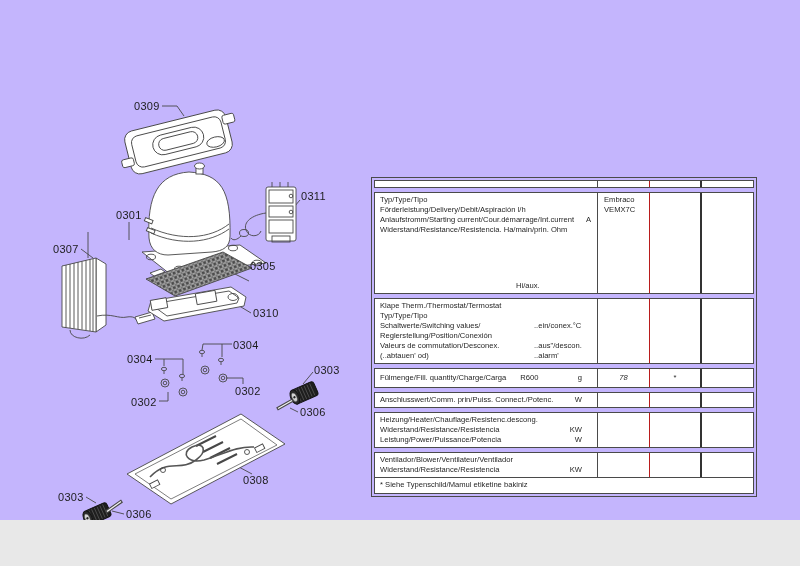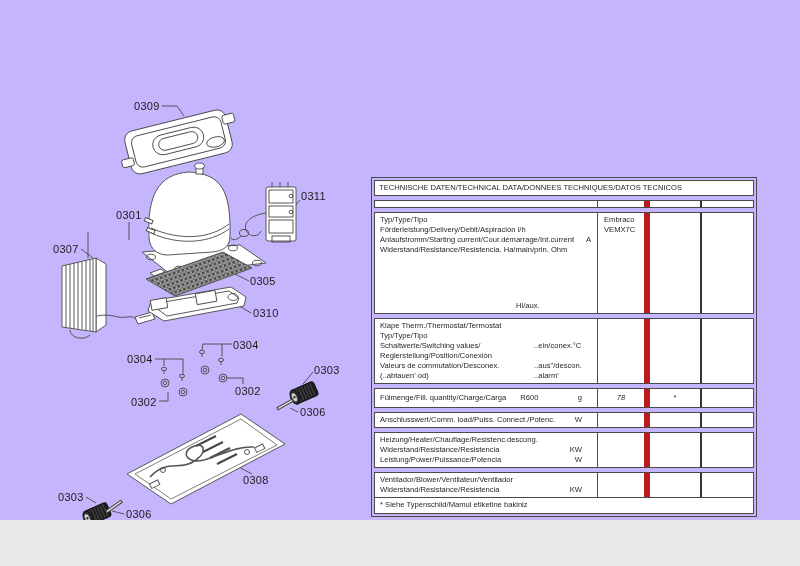--- a/index.html
+++ b/index.html
@@ -11,21 +11,21 @@
   
   .tdata{position:absolute;left:371px;top:177px;width:386px;box-sizing:border-box;
          border:1px solid #4a4a4a;padding:2px;font-size:7.6px;line-height:10px;color:#262626;}
   .grp{display:flex;border:1px solid #4a4a4a;margin-top:4px;background:#fff;}
   .grp:first-child{margin-top:0;}
   .grp > div{box-sizing:border-box;}
   .hdr-cell{flex:1;padding:2px 4px;height:14px;white-space:nowrap;overflow:hidden;}
   .thin > div{height:6px;}
   .desc{width:223px;border-right:1px solid #4a4a4a;padding:2px 5px;}
   .desc.pad-lg{padding-top:4px;padding-bottom:4px;}
-  .v1{width:52px;border-right:6px solid #b91c1c;padding:2px 0 0 6px;}
+  .v1{width:52px;border-right:1px solid #b91c1c;padding:2px 0 0 6px;}
   .v1.center{text-align:center;padding:4px 0 0 0;font-style:italic;}
   .v2{width:52px;border-right:2px solid #333;text-align:center;padding-top:4px;}
   .v3{flex:1;}
   .ln{display:flex;white-space:pre;}
   .rt{margin-left:auto;width:58px;}
   .ue{margin-left:auto;padding-right:1px;}
   .u{margin-left:auto;padding-right:10px;}
   .ind{padding-left:136px;margin-top:46px;}
   .gap{display:inline-block;width:14px;}
   .foot{margin-top:-1px;}
@@ -220,37 +220,34 @@
     <g>
       <line x1="106" y1="512" x2="122" y2="501" stroke="#474747" stroke-width="3.4"></line>
       <line x1="107" y1="511.5" x2="121" y2="501.5" stroke="#f2f2f2" stroke-width="1.3"></line>
     </g>
   </svg>
 
   <div class="plabel" style="left:134px;top:100px">0309</div>
   <div class="plabel" style="left:116px;top:209px">0301</div>
   <div class="plabel" style="left:301px;top:190px">0311</div>
   <div class="plabel" style="left:53px;top:243px">0307</div>
-  <div class="plabel" style="left:250px;top:275px">0305</div>
+  <div class="plabel" style="left:250px;top:260px">0305</div>
   <div class="plabel" style="left:253px;top:307px">0310</div>
   <div class="plabel" style="left:233px;top:339px">0304</div>
   <div class="plabel" style="left:127px;top:353px">0304</div>
   <div class="plabel" style="left:314px;top:364px">0303</div>
   <div class="plabel" style="left:235px;top:385px">0302</div>
   <div class="plabel" style="left:131px;top:396px">0302</div>
   <div class="plabel" style="left:300px;top:406px">0306</div>
   <div class="plabel" style="left:243px;top:474px">0308</div>
   <div class="plabel" style="left:58px;top:491px">0303</div>
   <div class="plabel" style="left:126px;top:508px">0306</div>
 
   <div class="tdata">
 
-    <div class="grp">
-      <div class="hdr-cell">TECHNISCHE DATEN/TECHNICAL DATA/DONNEES TECHNIQUES/DATOS TECNICOS</div>
-    </div>
 
     <div class="grp thin">
       <div class="desc"></div>
         <div class="v1"></div>
         <div class="v2"></div>
         <div class="v3"></div>
     </div>
 
     <div class="grp">
       <div class="desc">
@@ -295,21 +292,21 @@
         </div>
       </div>
       <div class="v1 center">78</div>
       <div class="v2">*</div>
       <div class="v3"></div>
     </div>
 
     <div class="grp">
       <div class="desc">
         <div class="ln">
-          <span>Anschlusswert/Comm. load/Puiss. Connect./Potenc.</span>
+          <span>Anschlusswert/Comm. prin/Puiss. Connect./Potenc.</span>
           <span class="u">W</span>
         </div>
       </div>
       <div class="v1"></div>
       <div class="v2"></div>
       <div class="v3"></div>
     </div>
 
     <div class="grp">
       <div class="desc">

